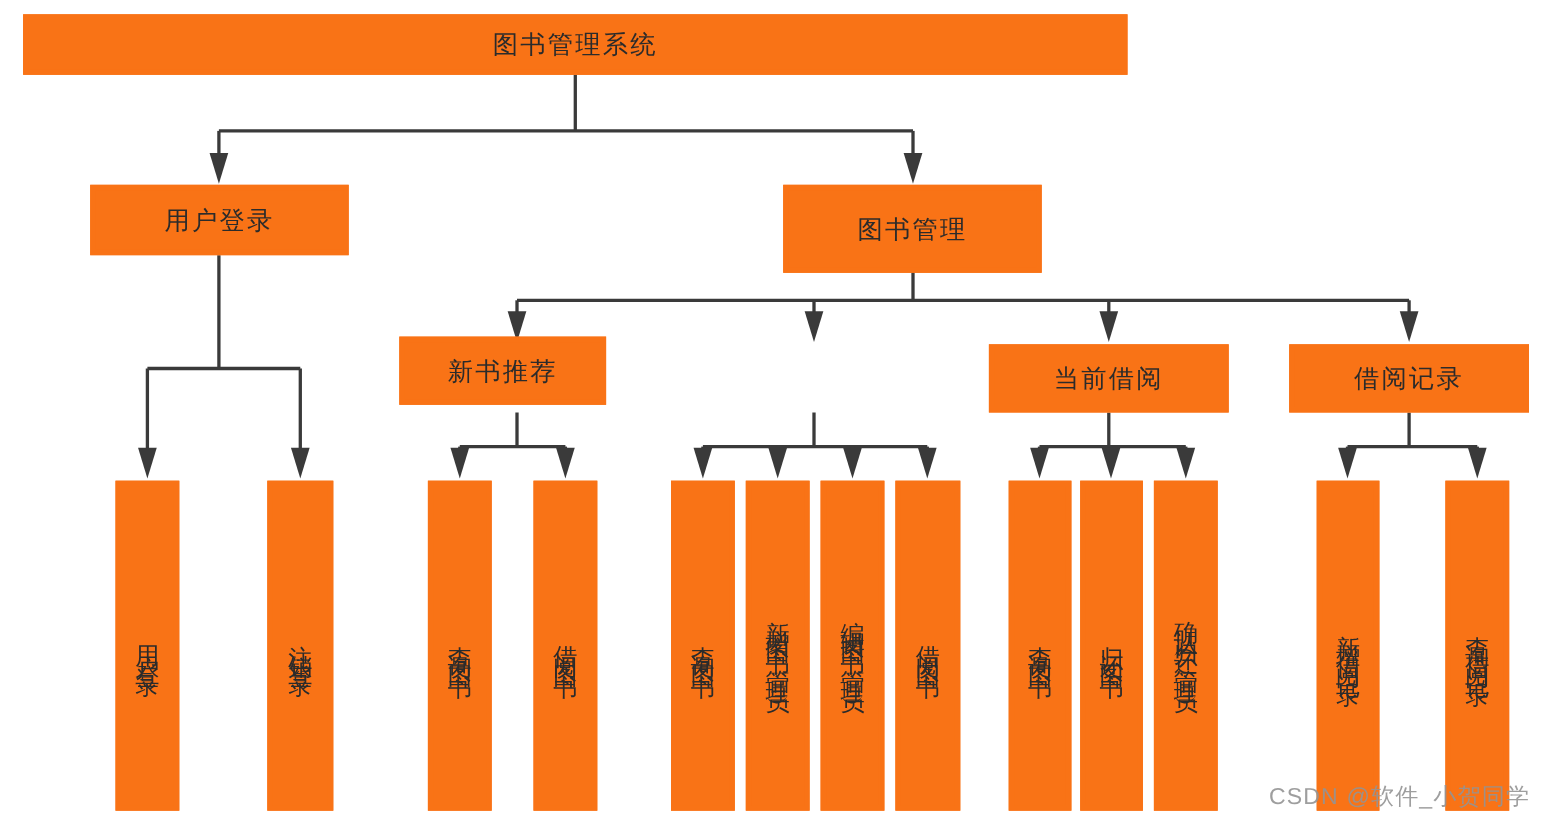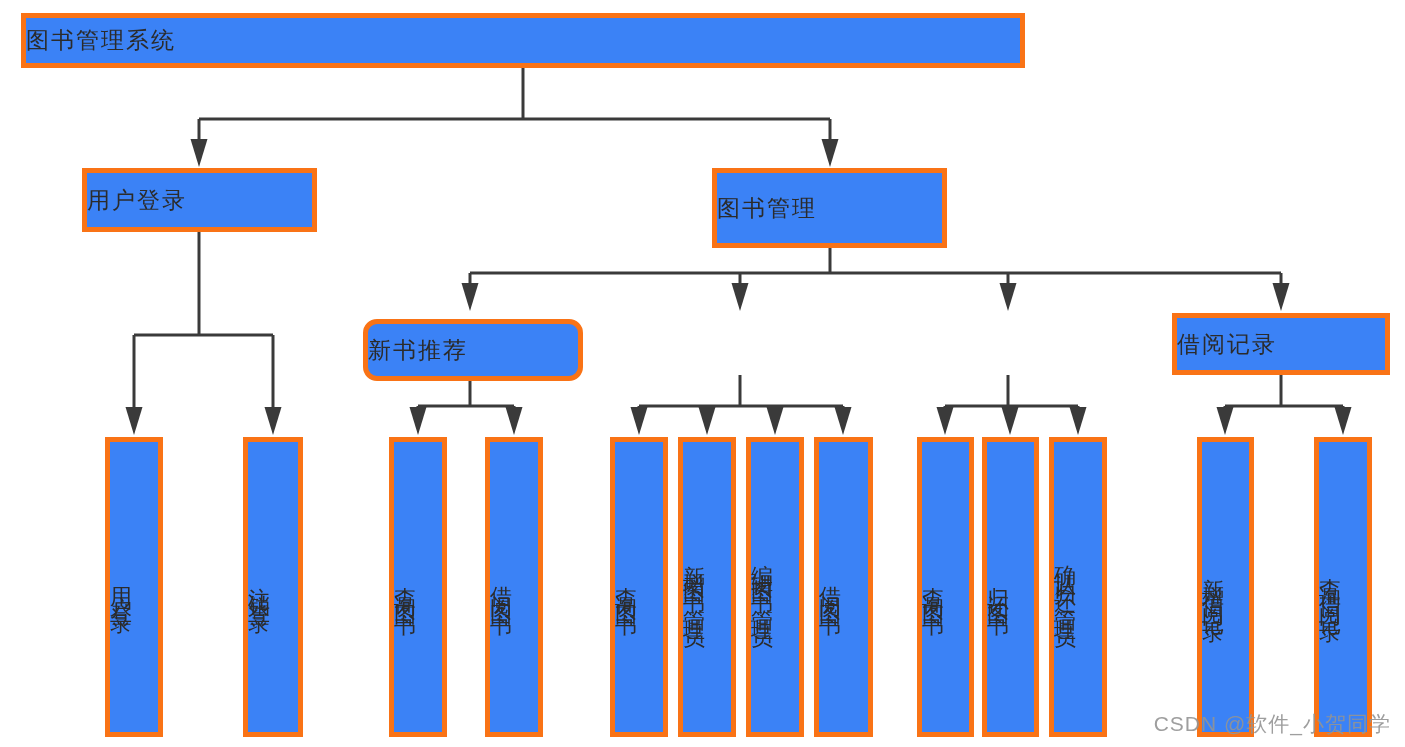--- a/index.html
+++ b/index.html
@@ -20,23 +20,24 @@
     left: 0;
     top: 0;
     width: 1405px;
     height: 747px;
     pointer-events: none;
   }
   .node {
     position: absolute;
     box-sizing: border-box;
     border: 5px solid #f97316;
-    background: #3b82f6;
+    background: #f97316;
     display: flex;
     align-items: center;
+    justify-content: center;
     color: #2b2b2b;
   }
   .h-label {
     font-size: 23px;
     letter-spacing: 2px;
     white-space: nowrap;
   }
   .v-label {
     writing-mode: vertical-rl;
     text-orientation: mixed;
@@ -136,22 +137,25 @@
     <span class="h-label">图书管理系统</span>
   </div>
 
   <div class="node" style="left:82px; top:168px; width:235px; height:64px;">
     <span class="h-label">用户登录</span>
   </div>
   <div class="node" style="left:712px; top:168px; width:235px; height:80px;">
     <span class="h-label">图书管理</span>
   </div>
 
-  <div class="node" style="left:363px; top:319px; width:220px; height:62px;border-radius:14px;">
+  <div class="node" style="left:363px; top:306px; width:188px; height:62px;">
     <span class="h-label">新书推荐</span>
+  </div>
+  <div class="node" style="left:899px; top:313px; width:218px; height:62px;">
+    <span class="h-label">当前借阅</span>
   </div>
   <div class="node" style="left:1172px; top:313px; width:218px; height:62px;">
     <span class="h-label">借阅记录</span>
   </div>
 
   <div class="node" style="left:105px; top:437px; width:58px; height:300px;">
     <span class="v-label">用户登录</span>
   </div>
   <div class="node" style="left:243px; top:437px; width:60px; height:300px;">
     <span class="v-label">注销登录</span>

